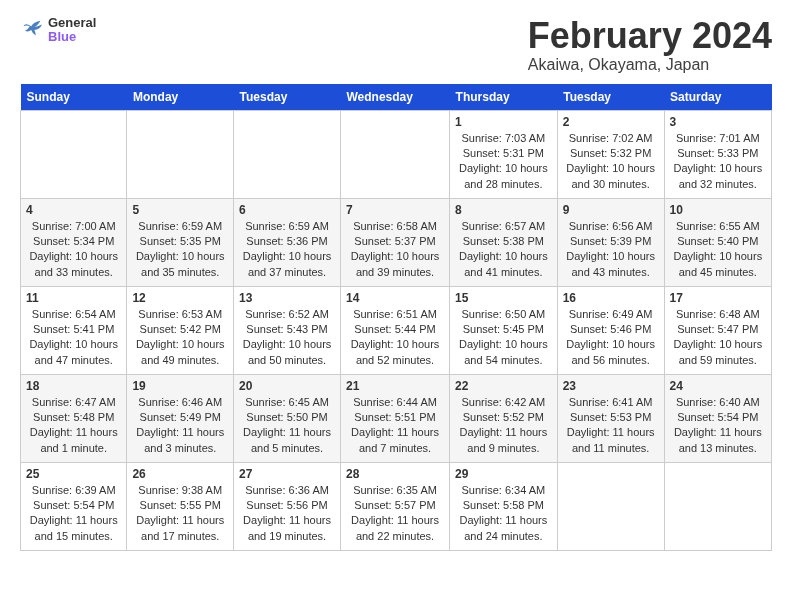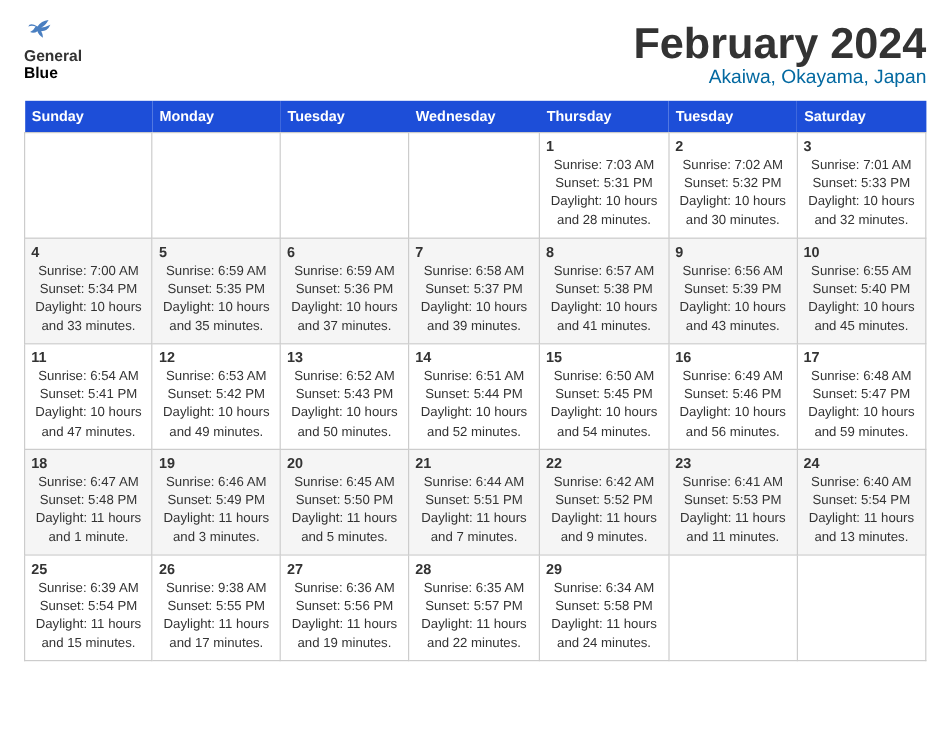--- a/index.html
+++ b/index.html
@@ -11,48 +11,47 @@
       padding: 16px 20px;
     }
     .header-area {
       display: flex;
       justify-content: space-between;
       align-items: flex-start;
       margin-bottom: 10px;
     }
     .logo {
       display: flex;
+      align-items: center;
       gap: 4px;
-      flex-direction: column;
     }
     .logo-text {
       display: flex;
       flex-direction: column;
       font-size: 13px;
       font-weight: bold;
       color: #333;
       line-height: 1.1;
     }
-    .logo-text .blue { color: #000000; font-size: 13px; }
+    .logo-text .blue { color: #8b5cf6; font-size: 13px; }
     .logo-bird {
       width: 24px;
       height: 20px;
     }
     .title-area {
-      text-align: right;
     }
     .month-title {
       font-size: 36px;
       font-weight: bold;
       color: #333;
       line-height: 1.1;
     }
     .location-title {
       font-size: 16px;
-      color: #0369a1;
+      color: #404040;
     }
     table {
       width: 100%;
       border-collapse: collapse;
       font-size: 11px;
     }
     thead tr th {
       background-color: #1d4ed8;
       color: #fff;
       text-align: left;

